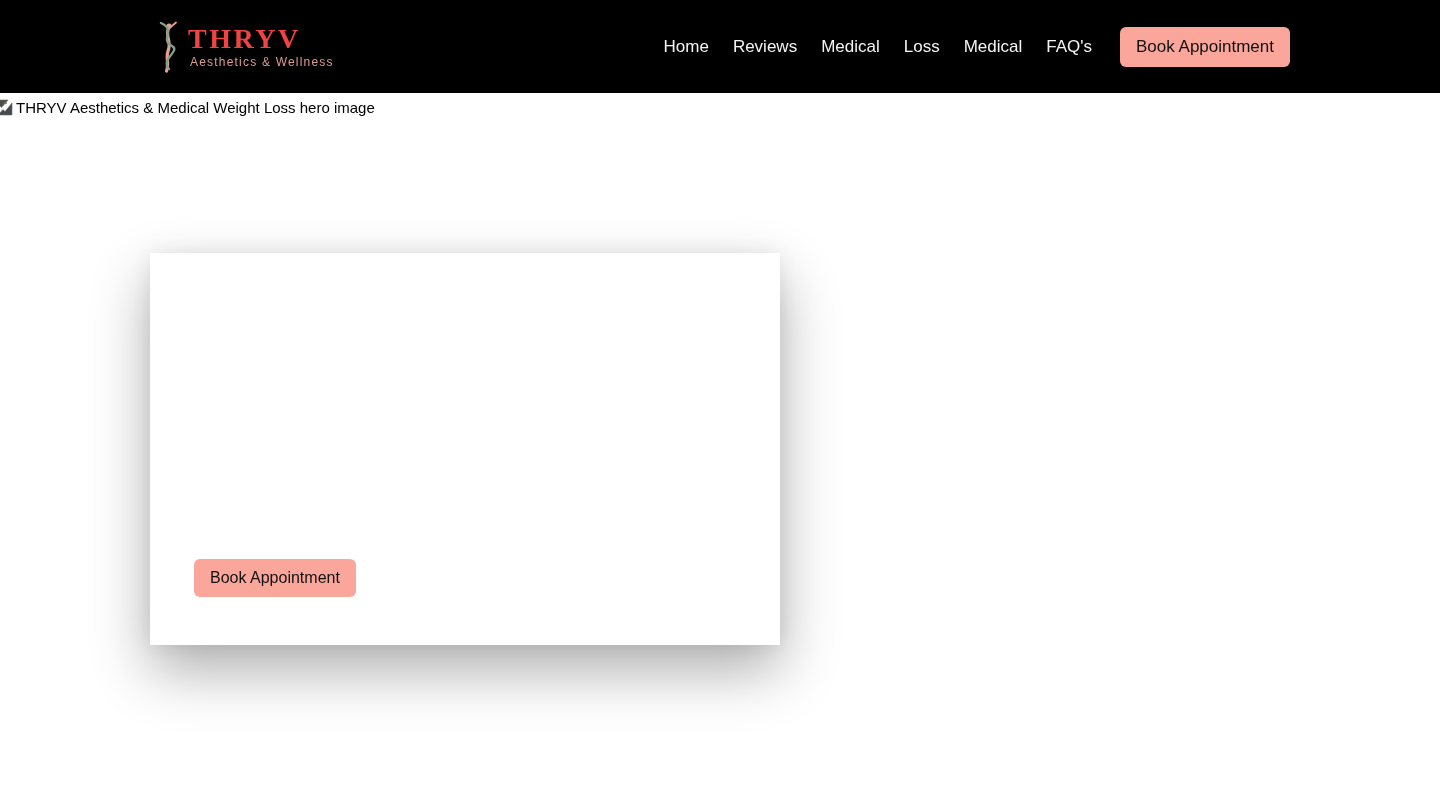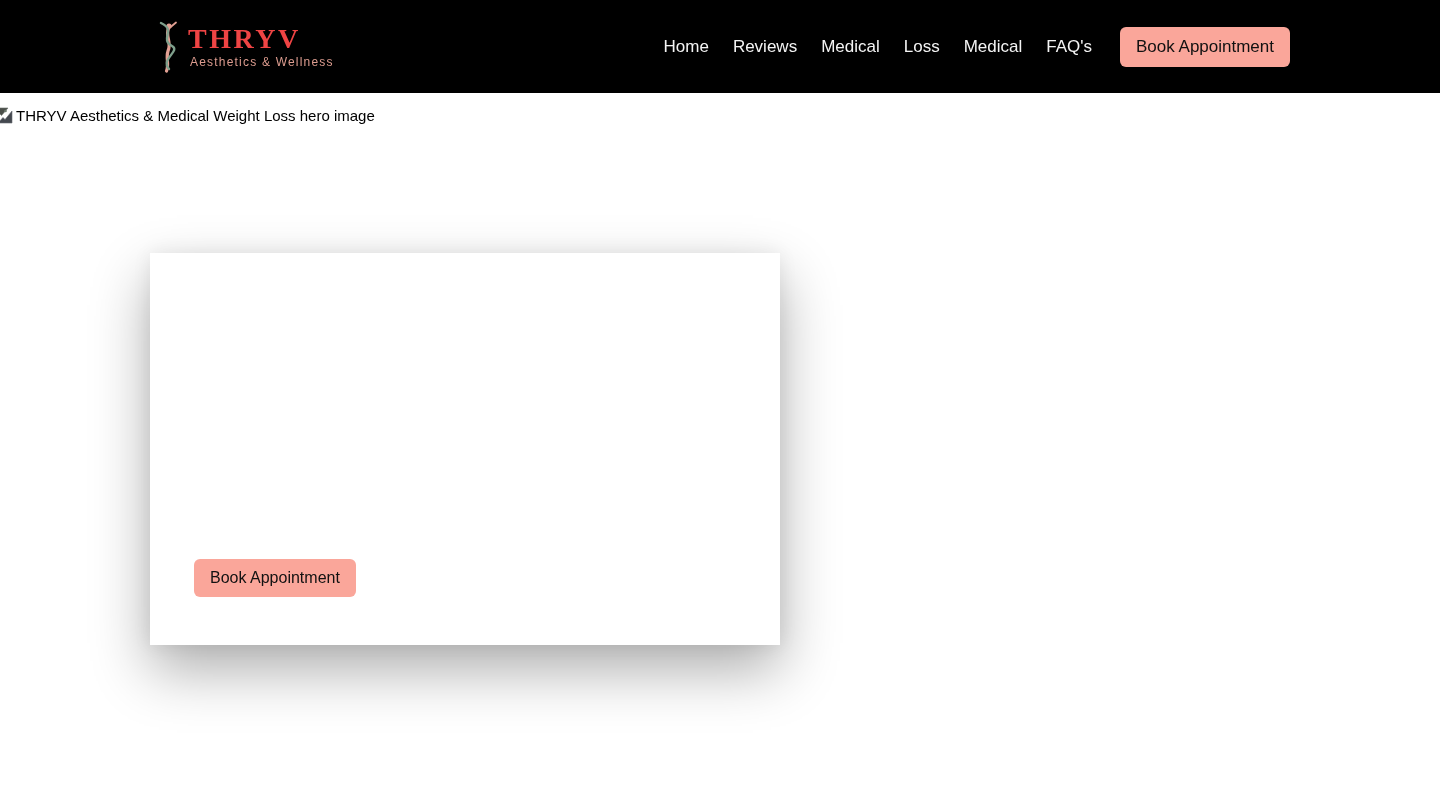--- a/index.html
+++ b/index.html
@@ -62,21 +62,21 @@
     cursor: pointer;
     text-align: right;
   }
   nav .btn-accent { margin-left: 4px; }
 
   
   .hero-broken {
     display: flex;
     align-items: center;
     height: 20px;
-    margin-top: 12px;
+    margin-top: 4px;
     overflow: hidden;
   }
   .broken-icon {
     flex: 0 0 auto;
     margin-left: -5px;
     margin-right: 3px;
   }
   .hero-alt {
     font-size: 15px;
     color: #000000;

